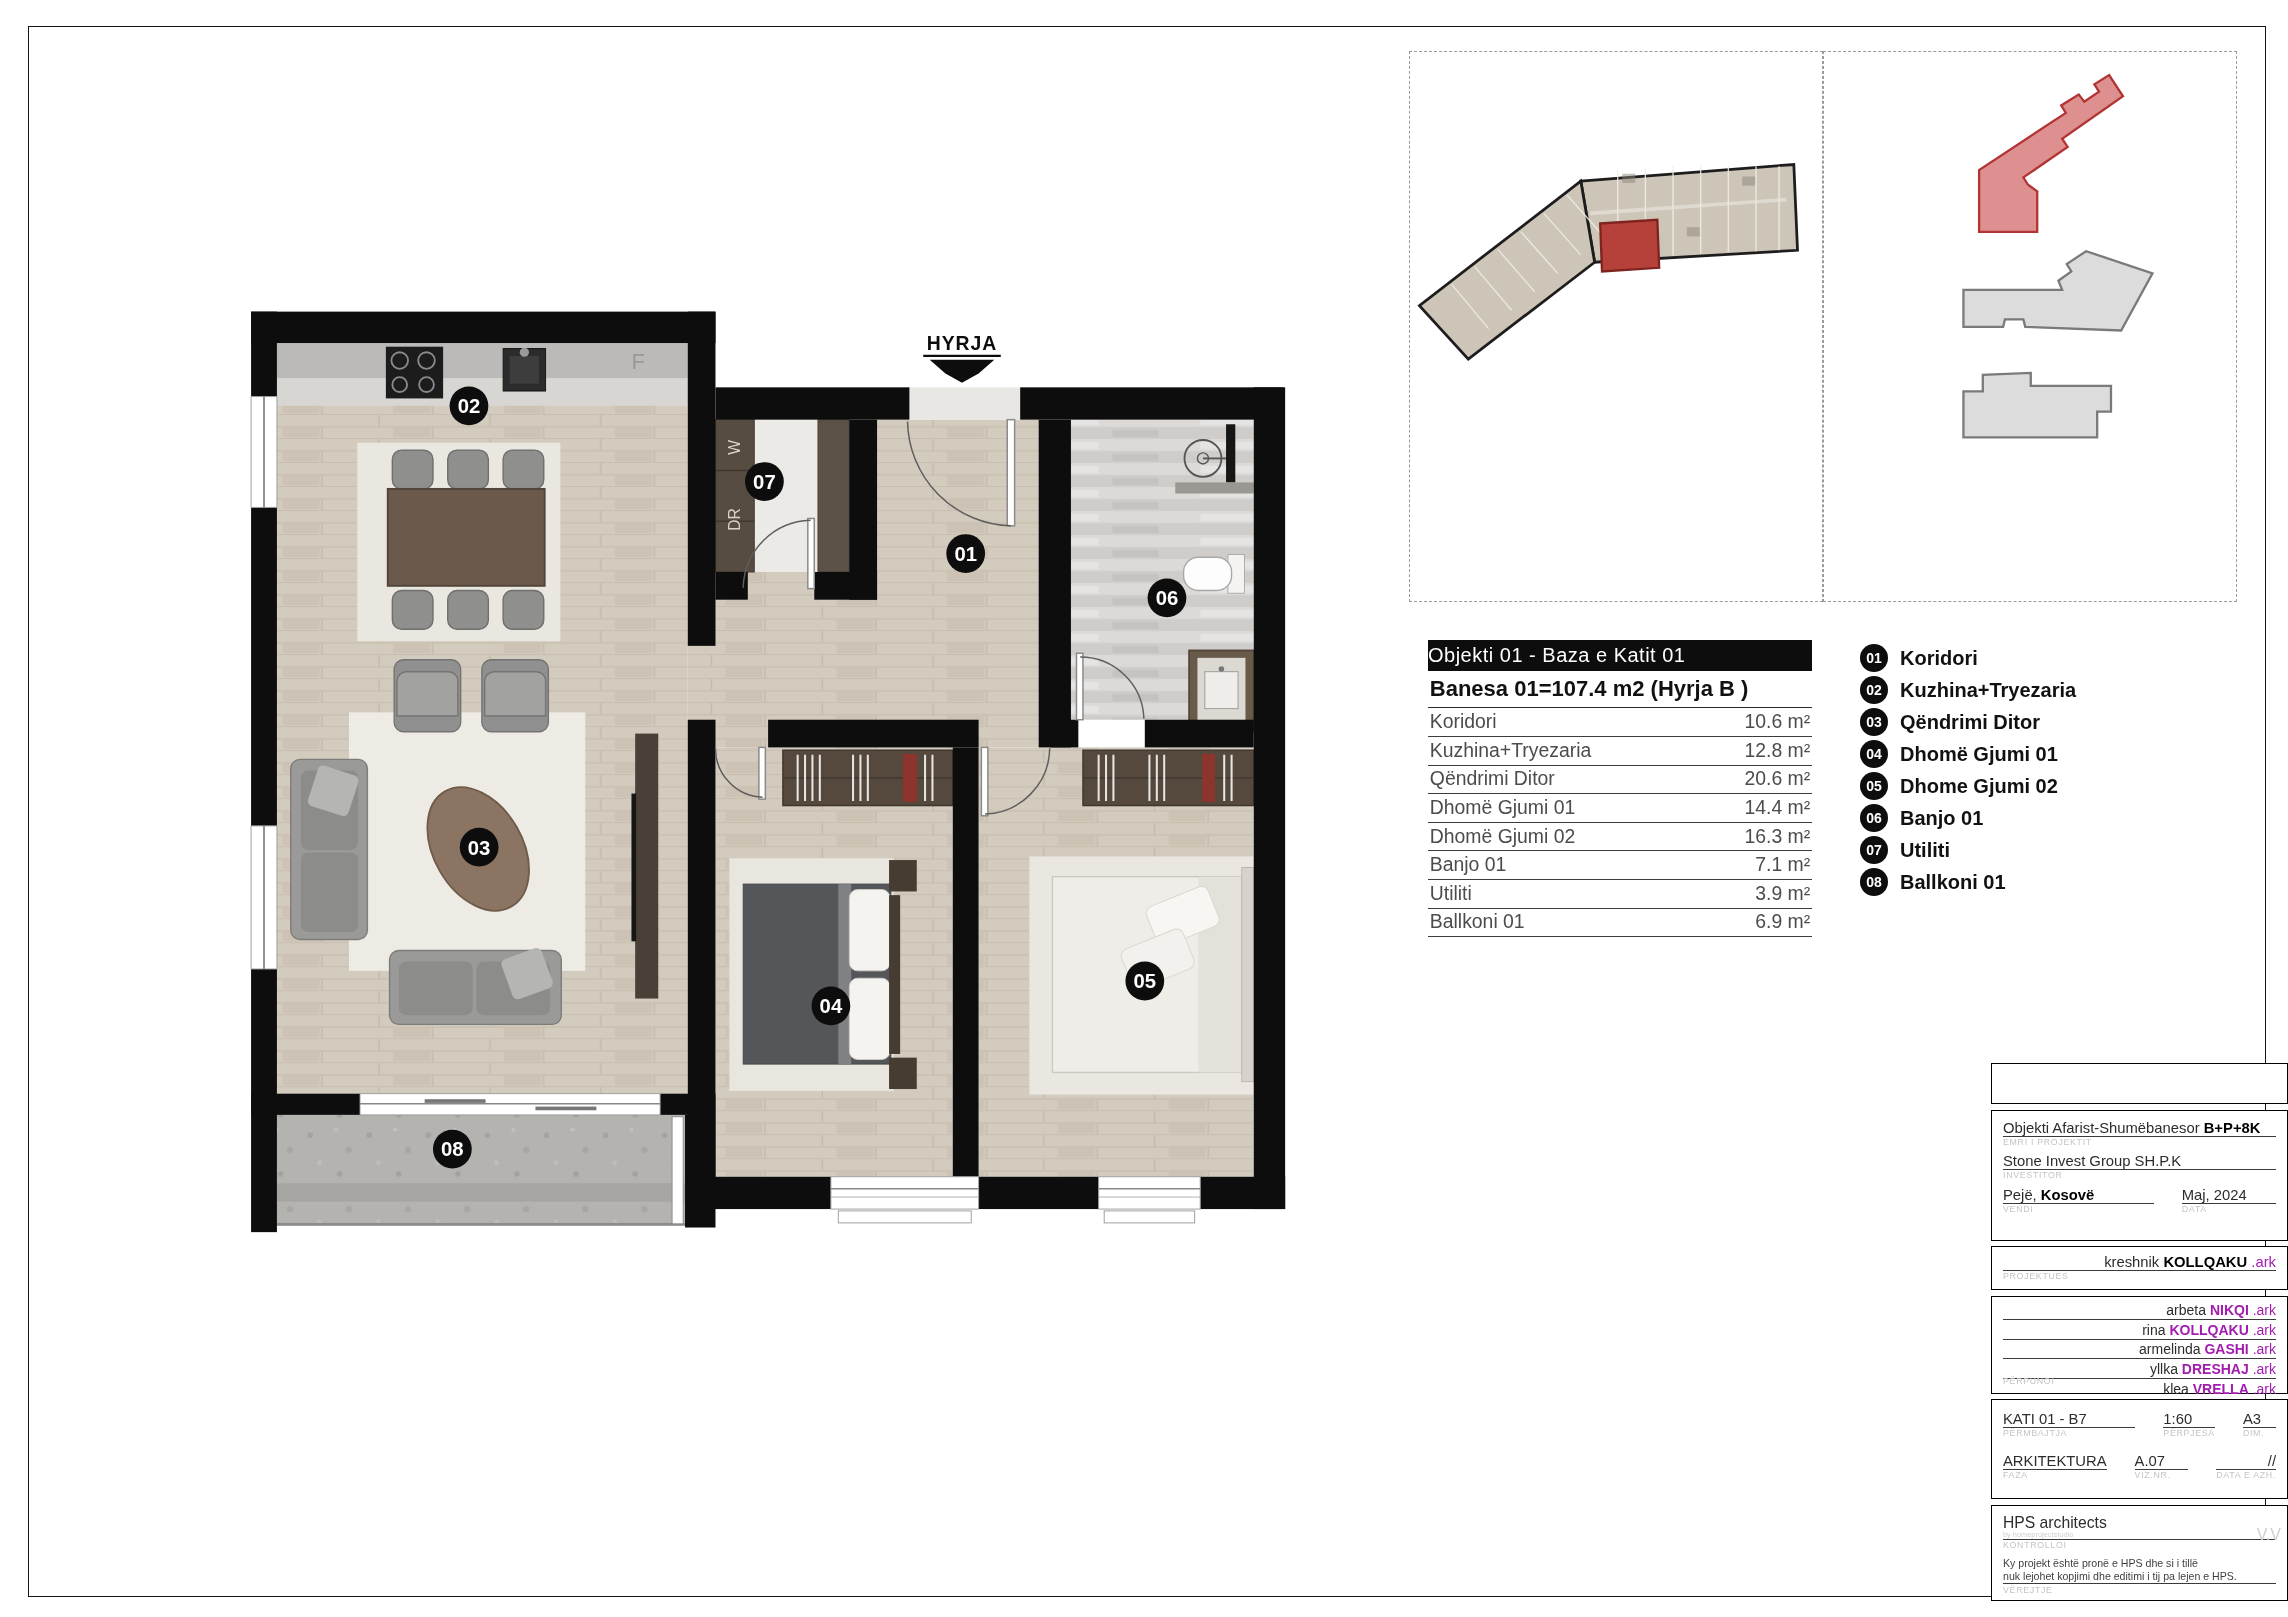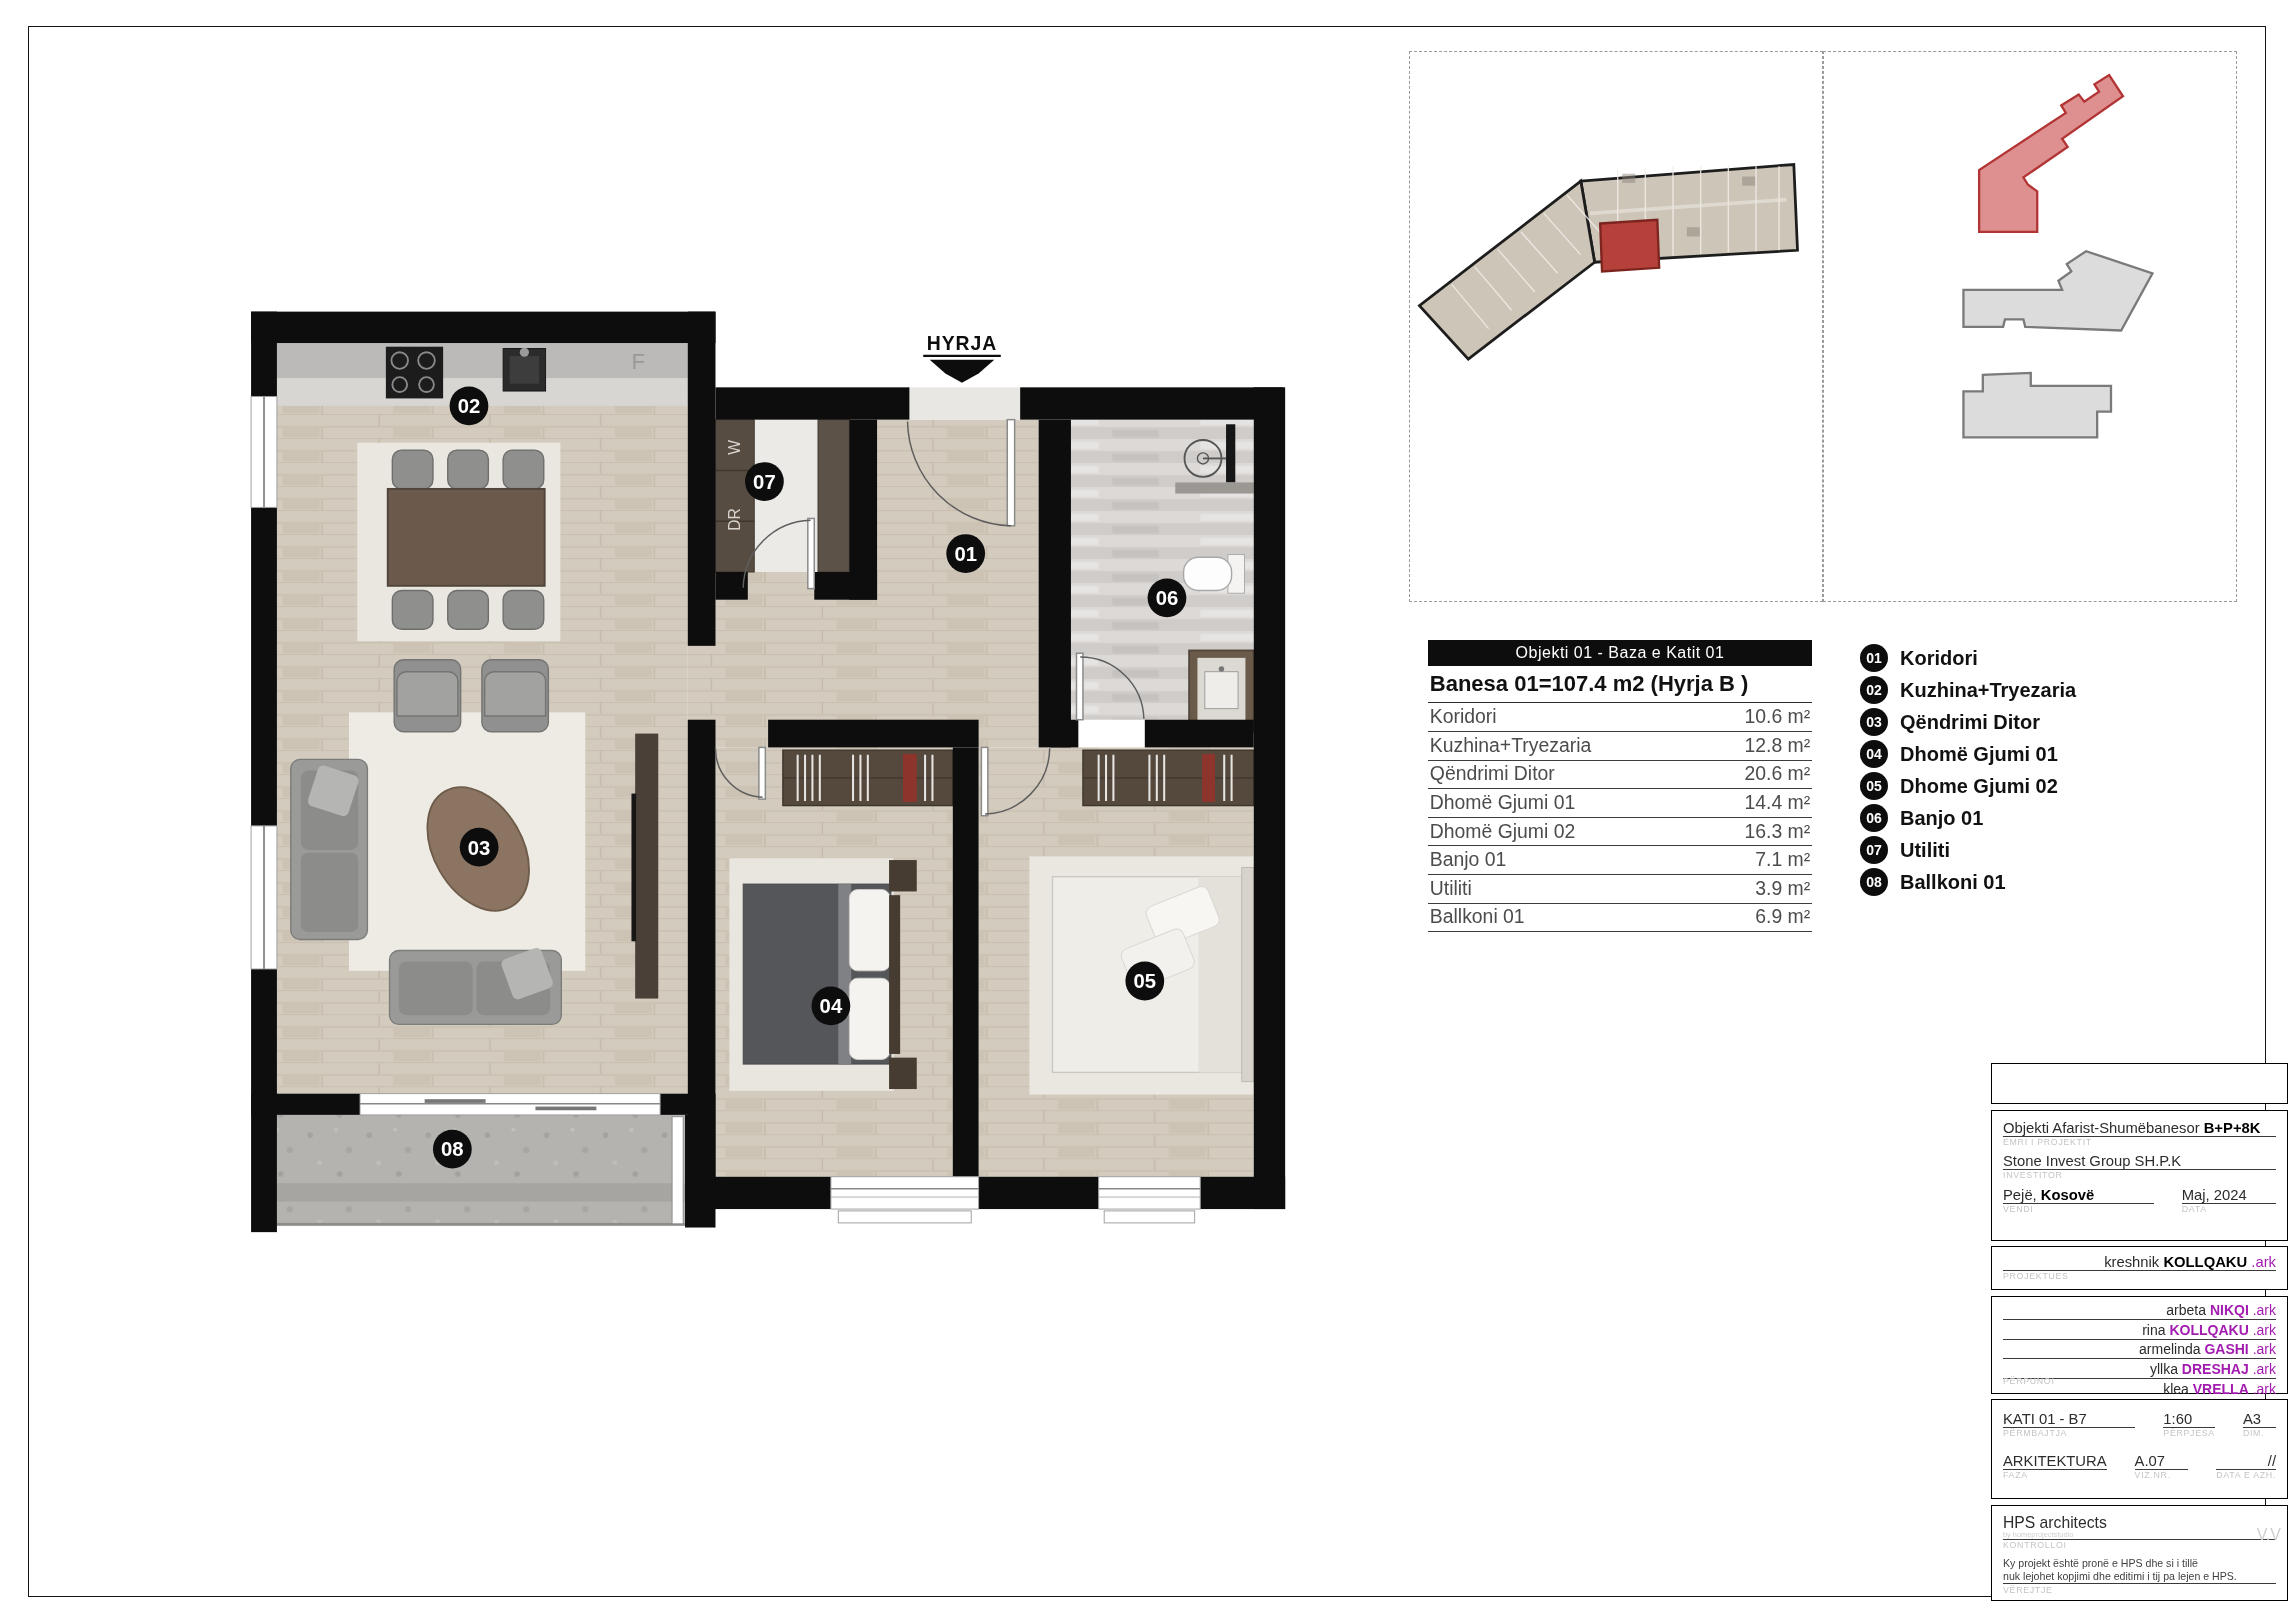--- a/index.html
+++ b/index.html
@@ -9,21 +9,21 @@
                 border:1.8px solid #141414;}
   svg{font-family:"Liberation Sans",sans-serif;}
 
   
   .panel{position:absolute;top:51px;height:549px;border:1.8px dashed #9a9a9a;background:#fff;}
   .panel-a{left:1409px;width:412px;border-right:0.9px dashed #9a9a9a;}
   .panel-b{left:1823px;width:412px;}
 
   
   .area-table{position:absolute;left:1428px;top:640px;width:384px;}
-  .at-title{background:#0d0d0d;color:#fff;text-align:center;font-size:16px;
+  .at-title{background:#0d0d0d;color:#fff;text-align:left;font-size:20px;
             padding:3.7px 0 4.6px;letter-spacing:0.5px;}
   .at-sub{font-size:22px;font-weight:bold;color:#111;padding:4.6px 1.8px 5.5px;
           border-bottom:1.8px solid #2b2b2b;}
   .at-row{display:flex;justify-content:space-between;align-items:baseline;
           font-size:19.4px;color:#4c4c4c;border-bottom:1.5px solid #3c3c3c;
           padding:1.8px 1.8px 2.8px;}
   .at-row .v{white-space:nowrap;}
 
   
   .legend{position:absolute;left:1860px;top:642px;width:369px;}

